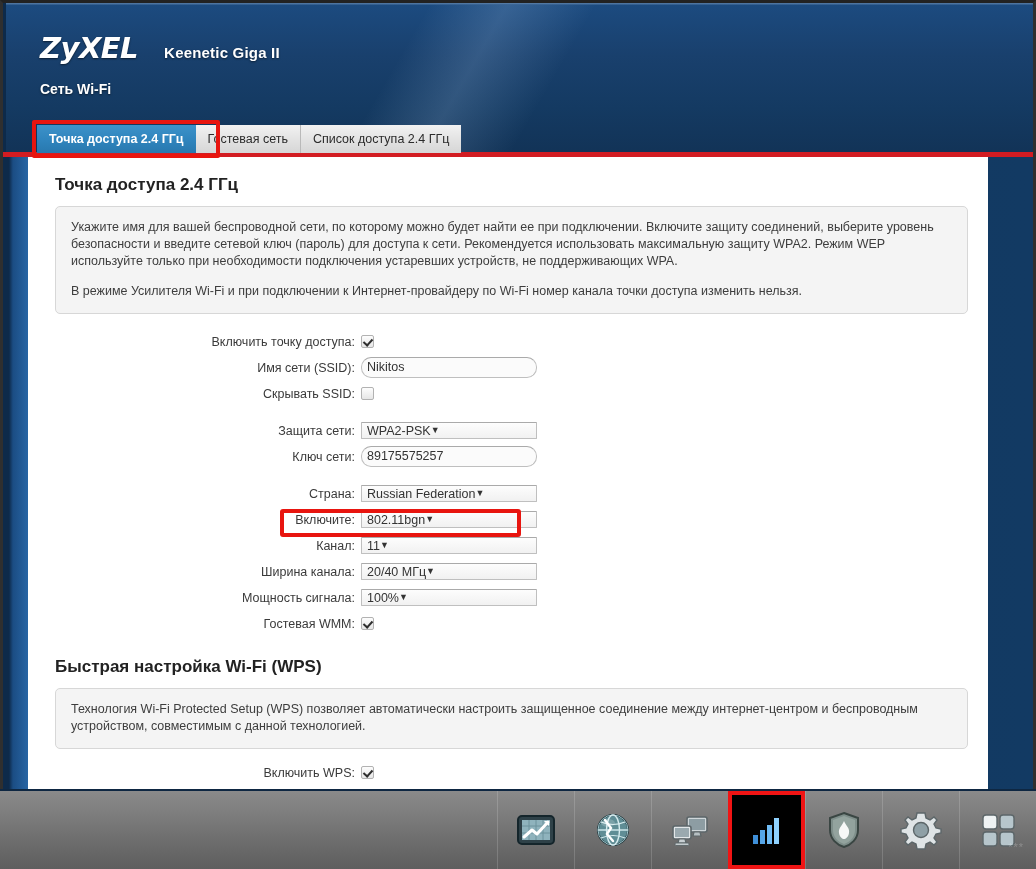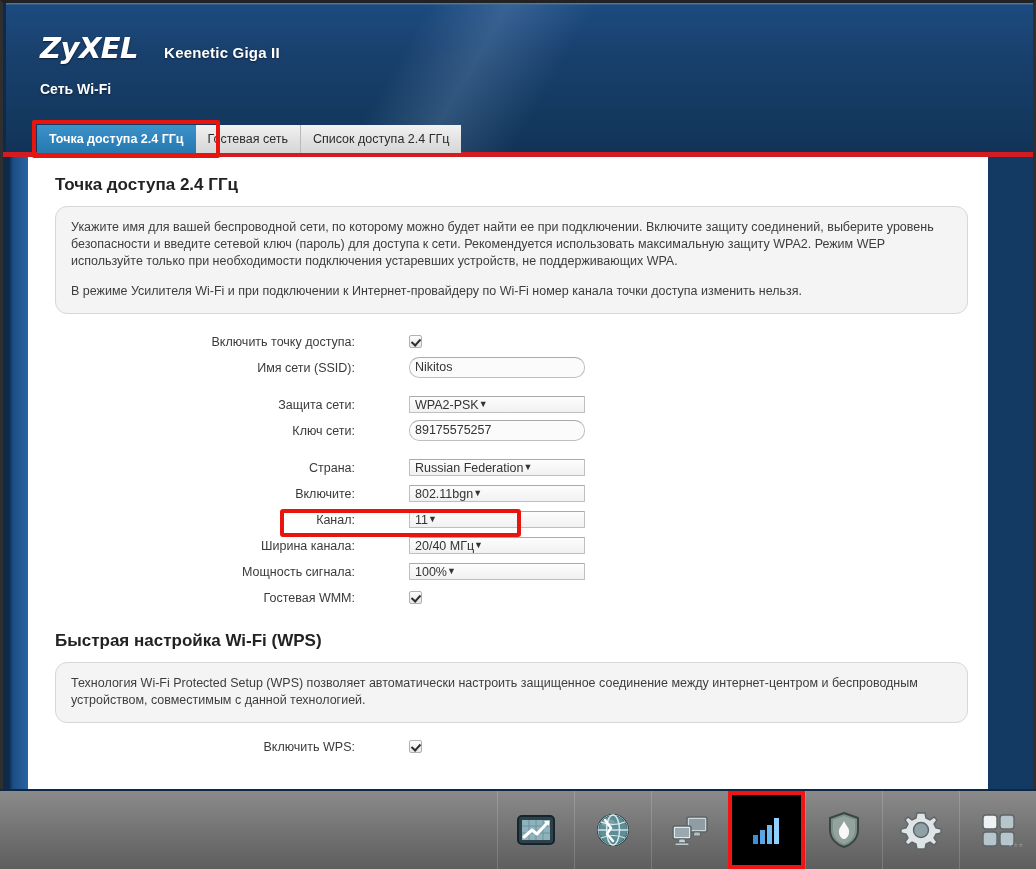--- a/index.html
+++ b/index.html
@@ -162,40 +162,39 @@
     font-size: 17px;
     font-weight: bold;
     color: #222;
     margin: 18px 0 0 27px;
   }
 
   .infobox {
     margin: 11px 20px 0 27px;
     background: #f4f4f4;
     border: 1px solid #d7d7d7;
-    border-radius: 12px;
+    border-radius: 5px;
     padding: 12px 15px 13px 15px;
     color: #3d3d3d;
     font-size: 12.5px;
     line-height: 17px;
   }
   .infobox p { margin: 0; }
   .infobox p + p { margin-top: 13px; }
 
   
   .form {
     margin-top: 16px;
   }
   .frow {
     display: flex;
     align-items: center;
     height: 23px;
     margin-bottom: 3px;
     position: relative;
-    gap: 48px;
   }
   .frow.gap { margin-top: 14px; }
   .flabel {
     width: 333px;
     text-align: right;
     padding-right: 6px;
     box-sizing: border-box;
     font-size: 12.5px;
     color: #3a3a3a;
   }
@@ -369,20 +368,26 @@
           </div>
         </div>
 
         <div class="frow">
           <div class="flabel">Имя сети (SSID):</div>
           <div class="fctl">
             <input class="text-input" type="text" value="Nikitos" style="">
           </div>
         </div>
 
+        <div class="frow">
+          <div class="flabel">Скрывать SSID:</div>
+          <div class="fctl">
+            <span class="cbox"></span>
+          </div>
+        </div>
 
         <div class="frow gap">
           <div class="flabel">Защита сети:</div>
           <div class="fctl">
             <div class="select">
               <span>WPA2-PSK</span>
               <span class="caret">▼</span>
             </div>
           </div>
         </div>

